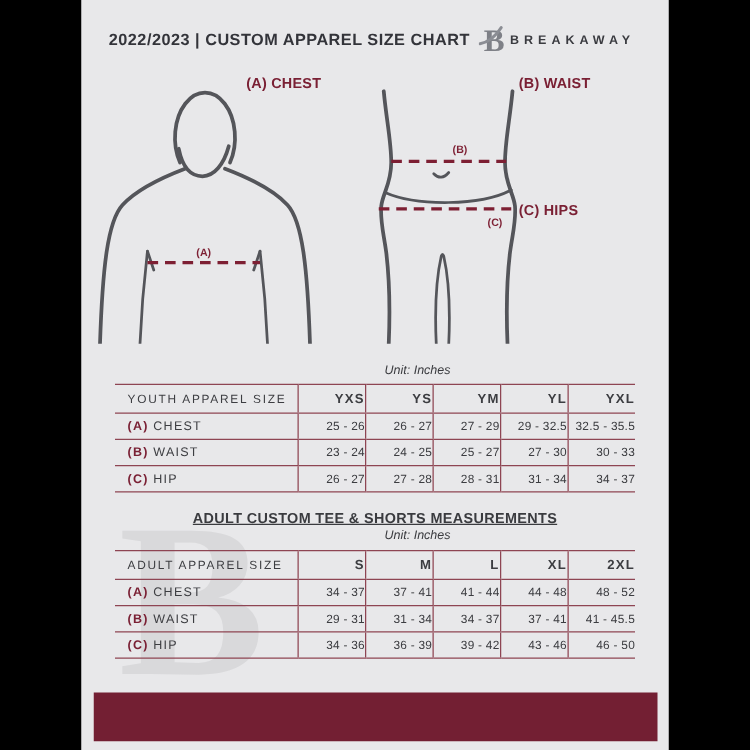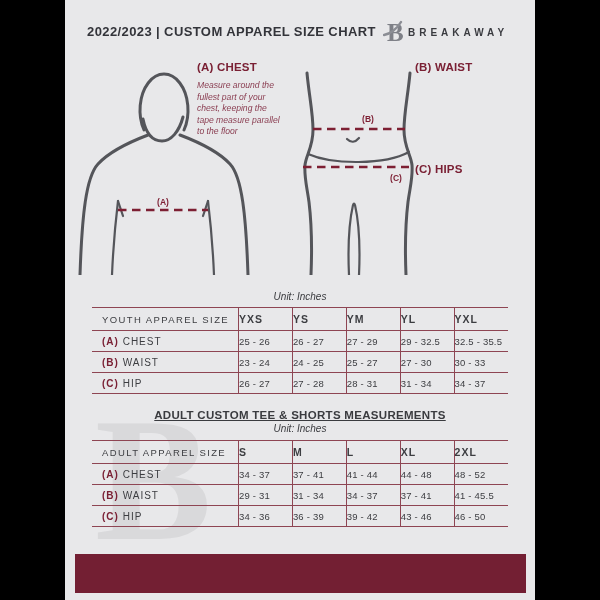--- a/index.html
+++ b/index.html
@@ -31,30 +31,30 @@
   .guide-hips{left:350px;top:163px;width:114px;}
 
   
   .watermark{position:absolute;left:30px;top:402px;font-family:"Liberation Serif",serif;
              font-weight:bold;font-size:175px;line-height:.9;color:#d9d9db;z-index:0;}
 
   
   .tbl-title{position:absolute;left:0;width:470px;text-align:center;font-size:11.5px;
              font-weight:bold;letter-spacing:.3px;color:#3a3b3f;z-index:1;}
   .tbl-unit{position:absolute;left:0;width:470px;text-align:center;font-size:10px;
-            font-style:italic;color:#3a3b3f;z-index:1;}
+            font-style:italic;color:#3a3b3f;z-index:1;padding-left:34px;}
   .t1-title{top:277px;} .t1-unit{top:291px;}
   .t2-title{top:409px;text-decoration:underline;} .t2-unit{top:423px;}
 
   
   table.size{position:absolute;left:27px;width:416px;border-collapse:collapse;
              table-layout:fixed;z-index:1;background:transparent;}
   .youth-pos{top:307px;} .adult-pos{top:440px;}
   table.size th,table.size td{border-top:1.5px solid #8e4553;border-bottom:1.5px solid #8e4553;
-             color:#3c3d41;text-align:left;padding:0;}
+             color:#3c3d41;text-align:right;padding:0;}
   table.size th+th,table.size td+td{border-left:1.5px solid #8e4553;}
   table.size th{height:22px;font-size:10.5px;font-weight:bold;letter-spacing:1px;}
   table.size td{height:20px;font-size:9.5px;letter-spacing:.2px;}
   table.size th.label-col{width:136px;text-align:left;padding-left:10px;font-weight:normal;
              font-size:9.5px;letter-spacing:1.4px;}
   table.size td.label-col{text-align:left;padding-left:10px;font-size:10px;letter-spacing:1px;}
   .prefix{color:#7a2034;font-weight:bold;}
 
   
   .footer-band{position:absolute;left:10px;top:554px;width:451px;height:39px;background:#731f33;z-index:2;}
@@ -97,25 +97,20 @@
         <path class="thin" d="M 284 220 C 283 198 283 172 288 150 Q 289 147 290 150 C 295 172 295 198 294 220"></path>
       </g>
       <path class="dash" d="M 248 74 H 340"></path>
       <text x="303" y="67" text-anchor="middle">(B)</text>
       <path class="dash" d="M 238 112 H 344"></path>
       <text x="331" y="126" text-anchor="middle">(C)</text>
     </svg>
 
     <div class="guide guide-chest">
       <h3>(A) CHEST</h3>
-      <p>Measure around the
-fullest part of your
-chest, keeping the
-tape measure parallel
-to the floor</p>
     </div>
     <div class="guide guide-waist">
       <h3>(B) WAIST</h3>
     </div>
     <div class="guide guide-hips">
       <h3>(C) HIPS</h3>
     </div>
 
     <div class="watermark">B</div>
 

